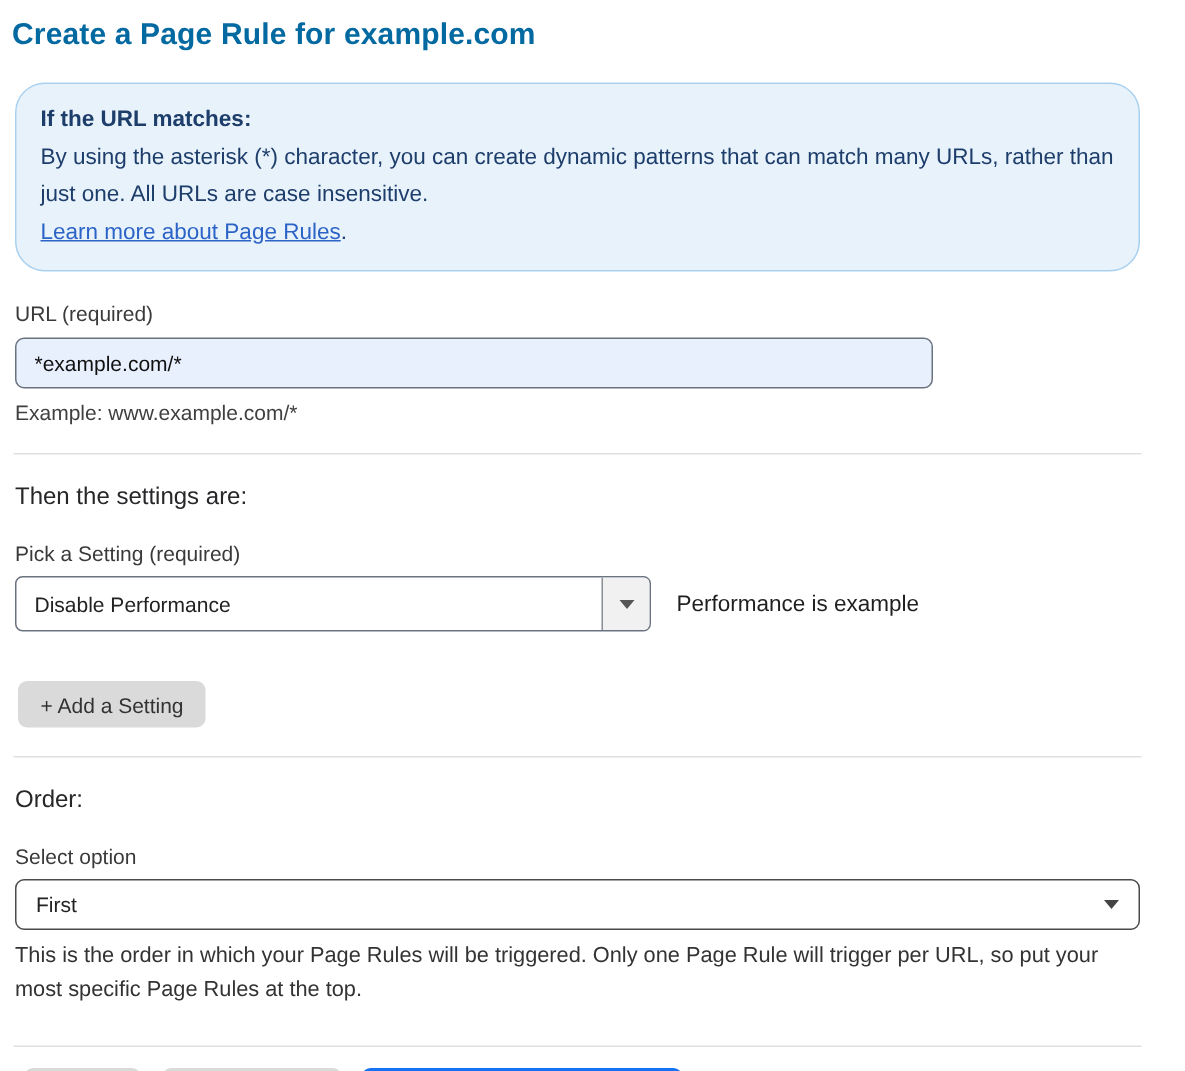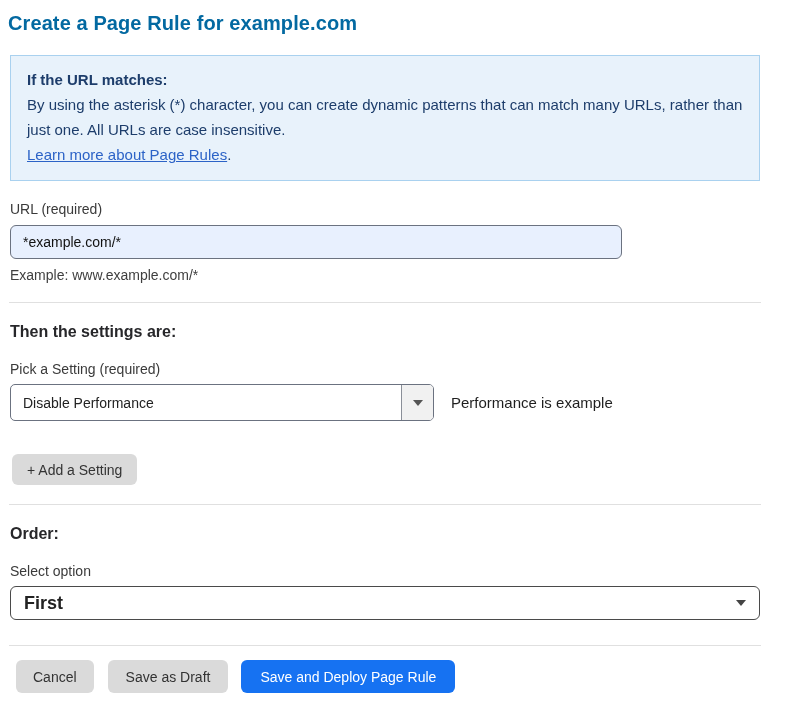--- a/index.html
+++ b/index.html
@@ -14,21 +14,21 @@
 
   .page-title {
     font-size: 20px; font-weight: bold; color: #0369a1;
     margin-left: -2px; margin-bottom: 20px; letter-spacing: 0.1px;
   }
 
   
   .info-box {
     background: #e8f2fb;
     border: 1px solid #a9d1ef;
-    border-radius: 0;
+    border-radius: 20px;
     padding: 11px 4px 13px 16px;
     color: #1d3d6b;
     font-size: 15px;
     line-height: 25px;
     width: 750px;
   }
   .info-box .info-heading { font-weight: bold; }
   .info-box a.info-link {
     color: #2c63c7; text-decoration: underline; cursor: pointer; text-align: center;
   }
@@ -46,21 +46,21 @@
     font-family: "Liberation Sans", sans-serif;
     outline: none;
   }
   .helper-text { font-size: 14px; color: #3f3f3f; margin-top: 8px; }
 
   .divider { border: none; border-top: 1px solid #e0e0e0; width: 752px; margin-left: -1px; }
   .divider.d1 { margin-top: 19px; }
   .divider.d2 { margin-top: 19px; }
   .divider.d3 { margin-top: 25px; }
 
-  .section-heading { font-size: 16px; font-weight: bold; color: #27272a; margin-top: 20px; }
+  .section-heading { font-size: 16px; font-weight: normal; color: #27272a; margin-top: 20px; }
 
   
   .setting-row { display: flex; align-items: center; margin-top: 7px; }
   .select-segmented {
     display: flex; align-items: stretch;
     width: 424px; height: 37px;
     border: 1px solid #6b7280; border-radius: 5px;
     background: #ffffff; cursor: pointer; overflow: hidden;
   }
   .select-segmented .select-value {
@@ -90,21 +90,21 @@
   .add-setting-btn { height: 31px; padding: 4px 15px; margin-top: 33px; margin-left: 2px; }
 
   
   .select-wide {
     display: flex; align-items: center;
     width: 750px; height: 34px; margin-top: 7px;
     border: 1px solid #4a4a4a; border-radius: 6px;
     background: #fff; cursor: pointer;
     padding: 0 13px;
   }
-  .select-wide .select-value { flex: 1; font-size: 18px; color: #222; font-weight: bold; }
+  .select-wide .select-value { flex: 1; font-size: 14px; color: #222; }
   .select-wide .caret-down { border-top-color: #444; }
 
   .order-help {
     font-size: 14.5px; color: #333; line-height: 23px;
     margin-top: 6px; width: 745px;
   }
 
   .footer-actions { display: flex; align-items: center; margin-top: 14px; margin-left: 6px; }
   .footer-actions .btn { height: 33px; }
   .cancel-btn { padding: 0 17px; }
@@ -155,20 +155,21 @@
 
   <div class="section-heading">Order:</div>
 
   <div class="field-label">Select option</div>
 
   <div class="select-wide">
     <div class="select-value">First</div>
     <span class="caret-down"></span>
   </div>
 
+  <div class="order-help">This is the order in which your Page Rules will be triggered. Only one Page Rule will trigger per URL, so put your most specific Page Rules at the top.</div>
 
   <hr class="divider d3">
 
   <div class="footer-actions">
     <button class="btn cancel-btn">Cancel</button>
     <button class="btn save-draft-btn">Save as Draft</button>
     <button class="btn save-deploy-btn">Save and Deploy Page Rule</button>
   </div>
 
 </div>

